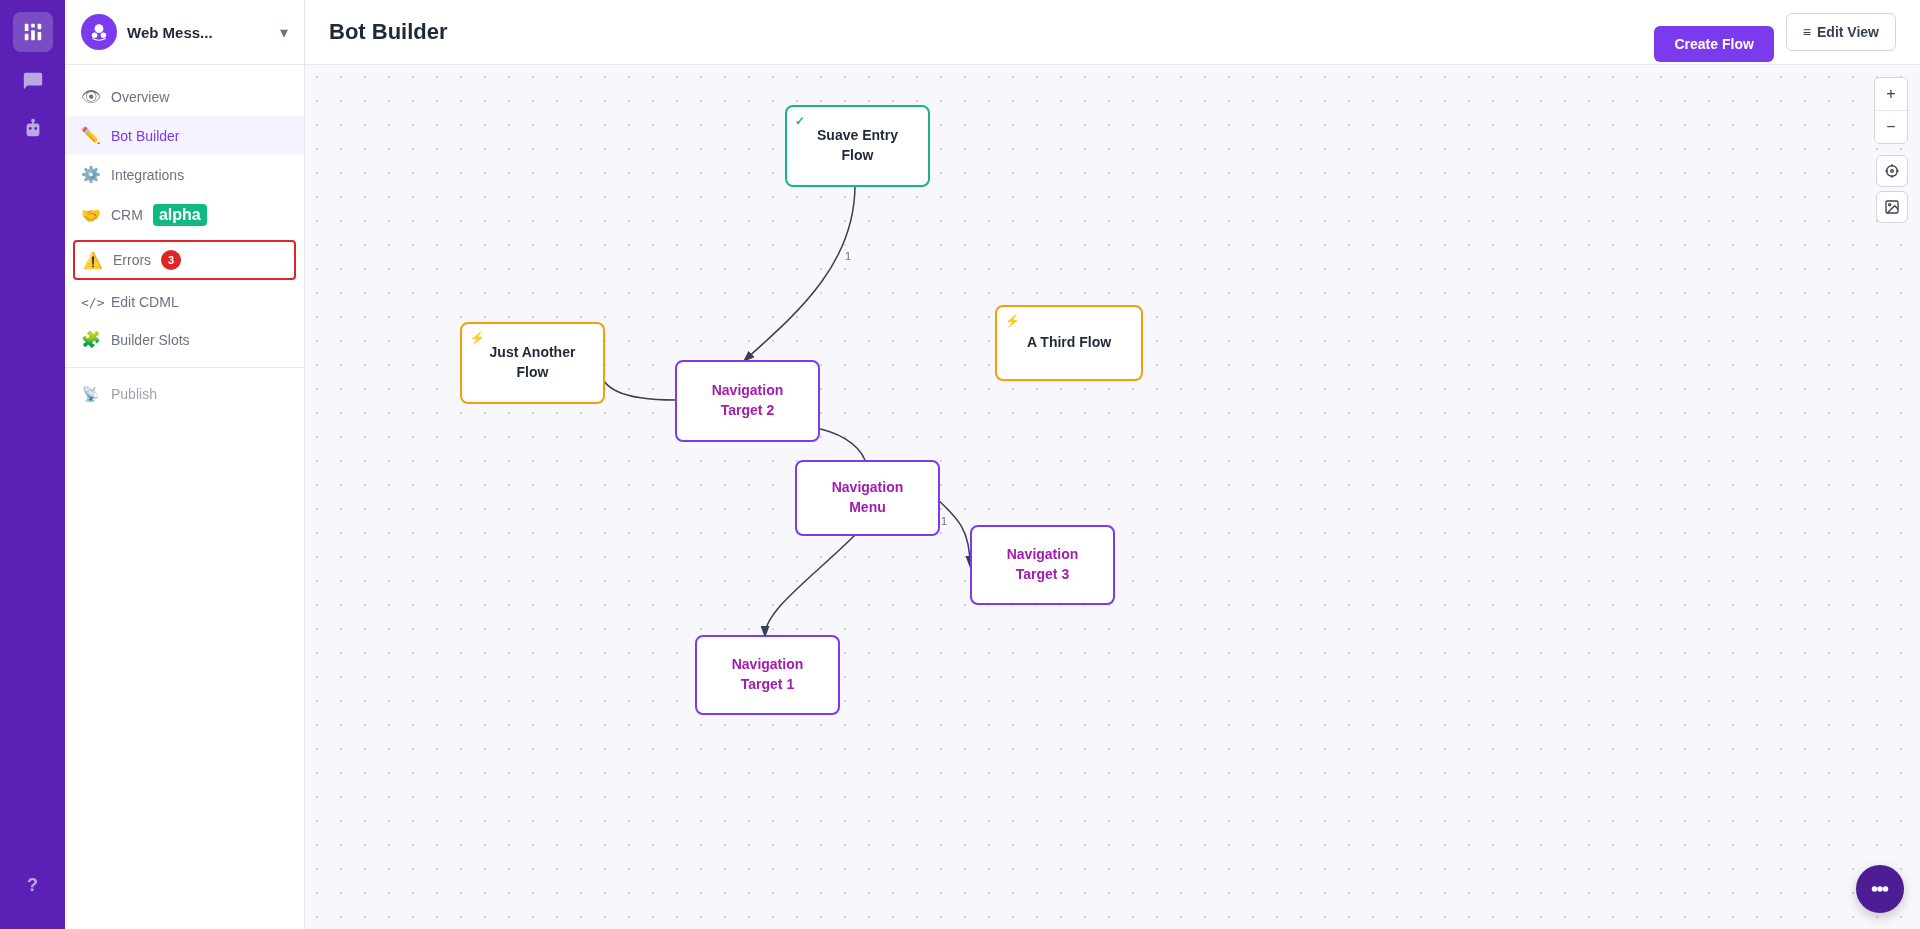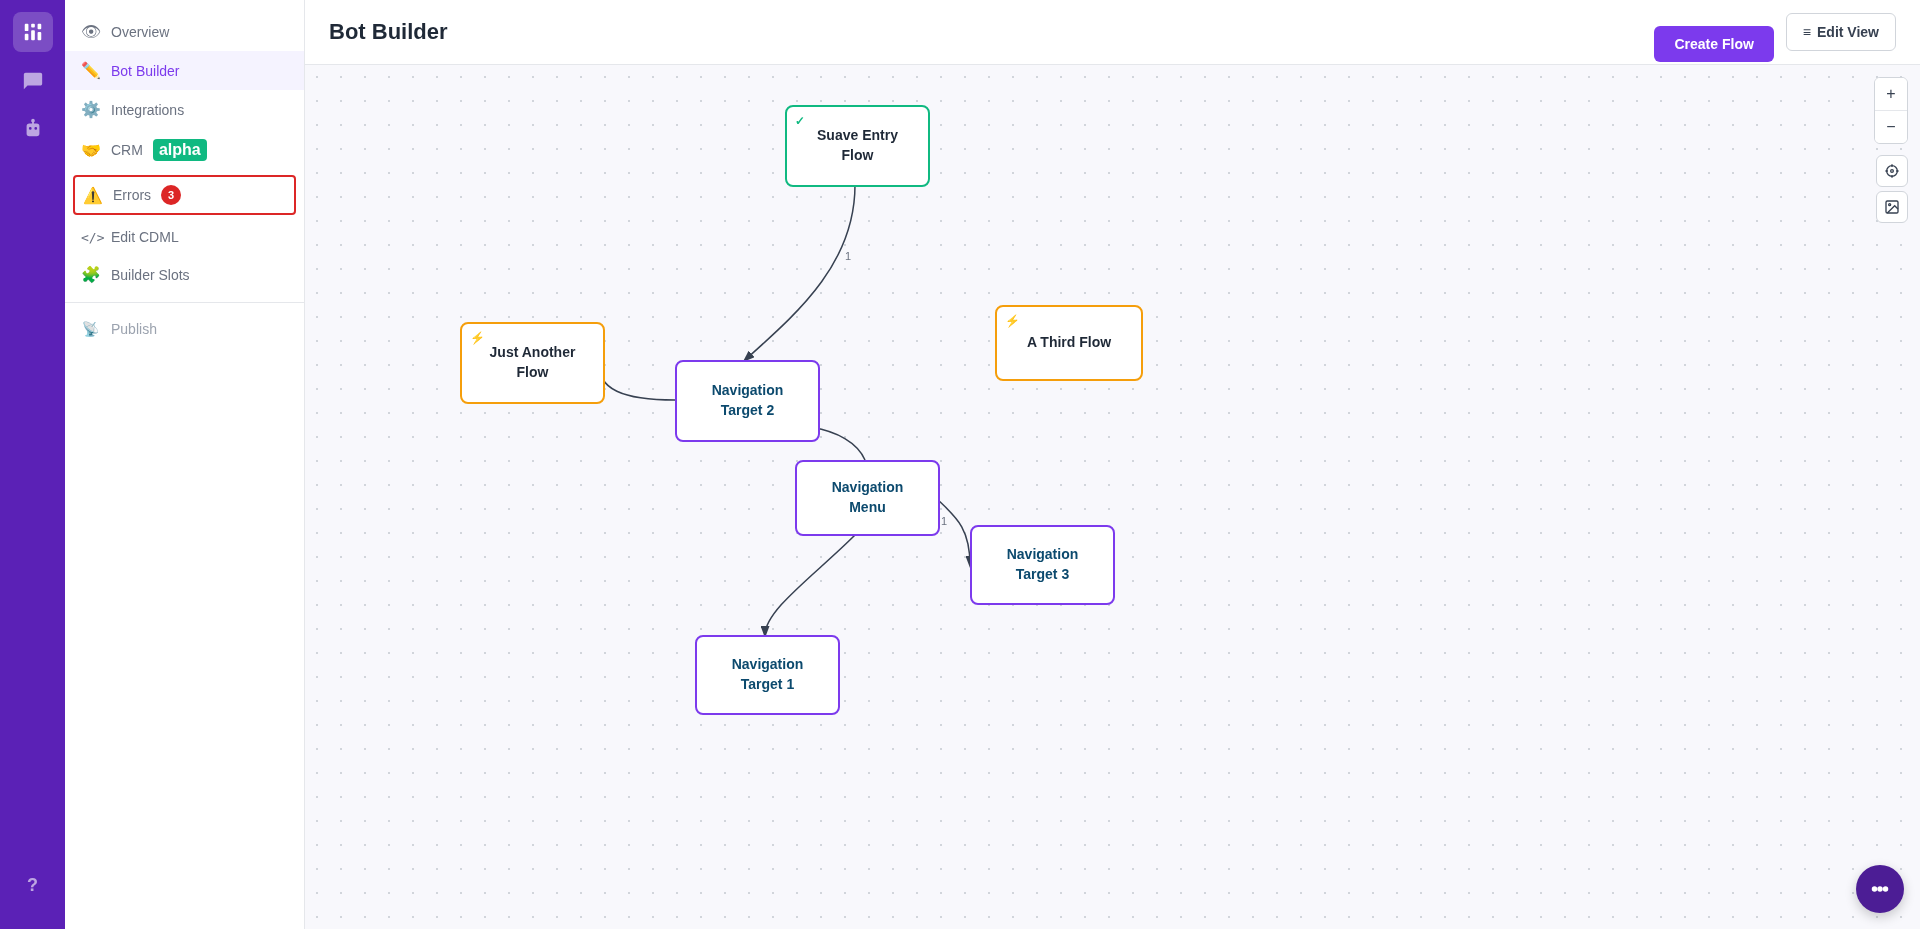--- a/index.html
+++ b/index.html
@@ -121,21 +121,21 @@
       background: white;
       padding: 12px 16px;
       line-height: 1.4;
     }
     .node-green {
       border: 2.5px solid #10b981;
       color: #1f2937;
     }
     .node-purple {
       border: 2.5px solid #7c3aed;
-      color: #0c4a6e;
+      color: #a21caf;
     }
     .node-yellow {
       border: 2.5px solid #f59e0b;
       color: #1f2937;
     }
     .node-check {
       position: absolute; top: 6px; left: 8px;
       color: #10b981; font-size: 12px;
     }
     .node-lightning {
@@ -222,20 +222,32 @@
     <div class="icon-btn" style="color:rgba(255,255,255,0.6); font-size:18px; font-weight:700;">?</div>
     <div class="icon-btn" style="color:rgba(255,255,255,0.6);">
       <svg width="20" height="20" viewBox="0 0 24 24" fill="currentColor">
         <path d="M12 12c2.7 0 5-2.3 5-5s-2.3-5-5-5-5 2.3-5 5 2.3 5 5 5zm0 2c-3.3 0-10 1.7-10 5v2h20v-2c0-3.3-6.7-5-10-5z"></path>
       </svg>
     </div>
   </div>
 </div>
 
 <div class="sidebar">
+  <div class="sidebar-header">
+    <div class="sidebar-logo">
+      <svg width="22" height="22" viewBox="0 0 40 40" fill="white">
+        <circle cx="20" cy="14" r="8"></circle>
+        <circle cx="12" cy="26" r="5"></circle>
+        <circle cx="28" cy="26" r="5"></circle>
+        <path d="M8 32 Q20 38 32 32" stroke="white" fill="none" stroke-width="2"></path>
+      </svg>
+    </div>
+    <span class="sidebar-title">Web Mess...</span>
+    <span class="sidebar-chevron">▾</span>
+  </div>
   <div class="sidebar-nav">
     <div class="nav-item">
       <span class="icon">👁</span>
       <span>Overview</span>
     </div>
     <div class="nav-item active">
       <span class="icon" style="color:#7c3aed;">✏️</span>
       <span style="color:#7c3aed;">Bot Builder</span>
     </div>
     <div class="nav-item">

